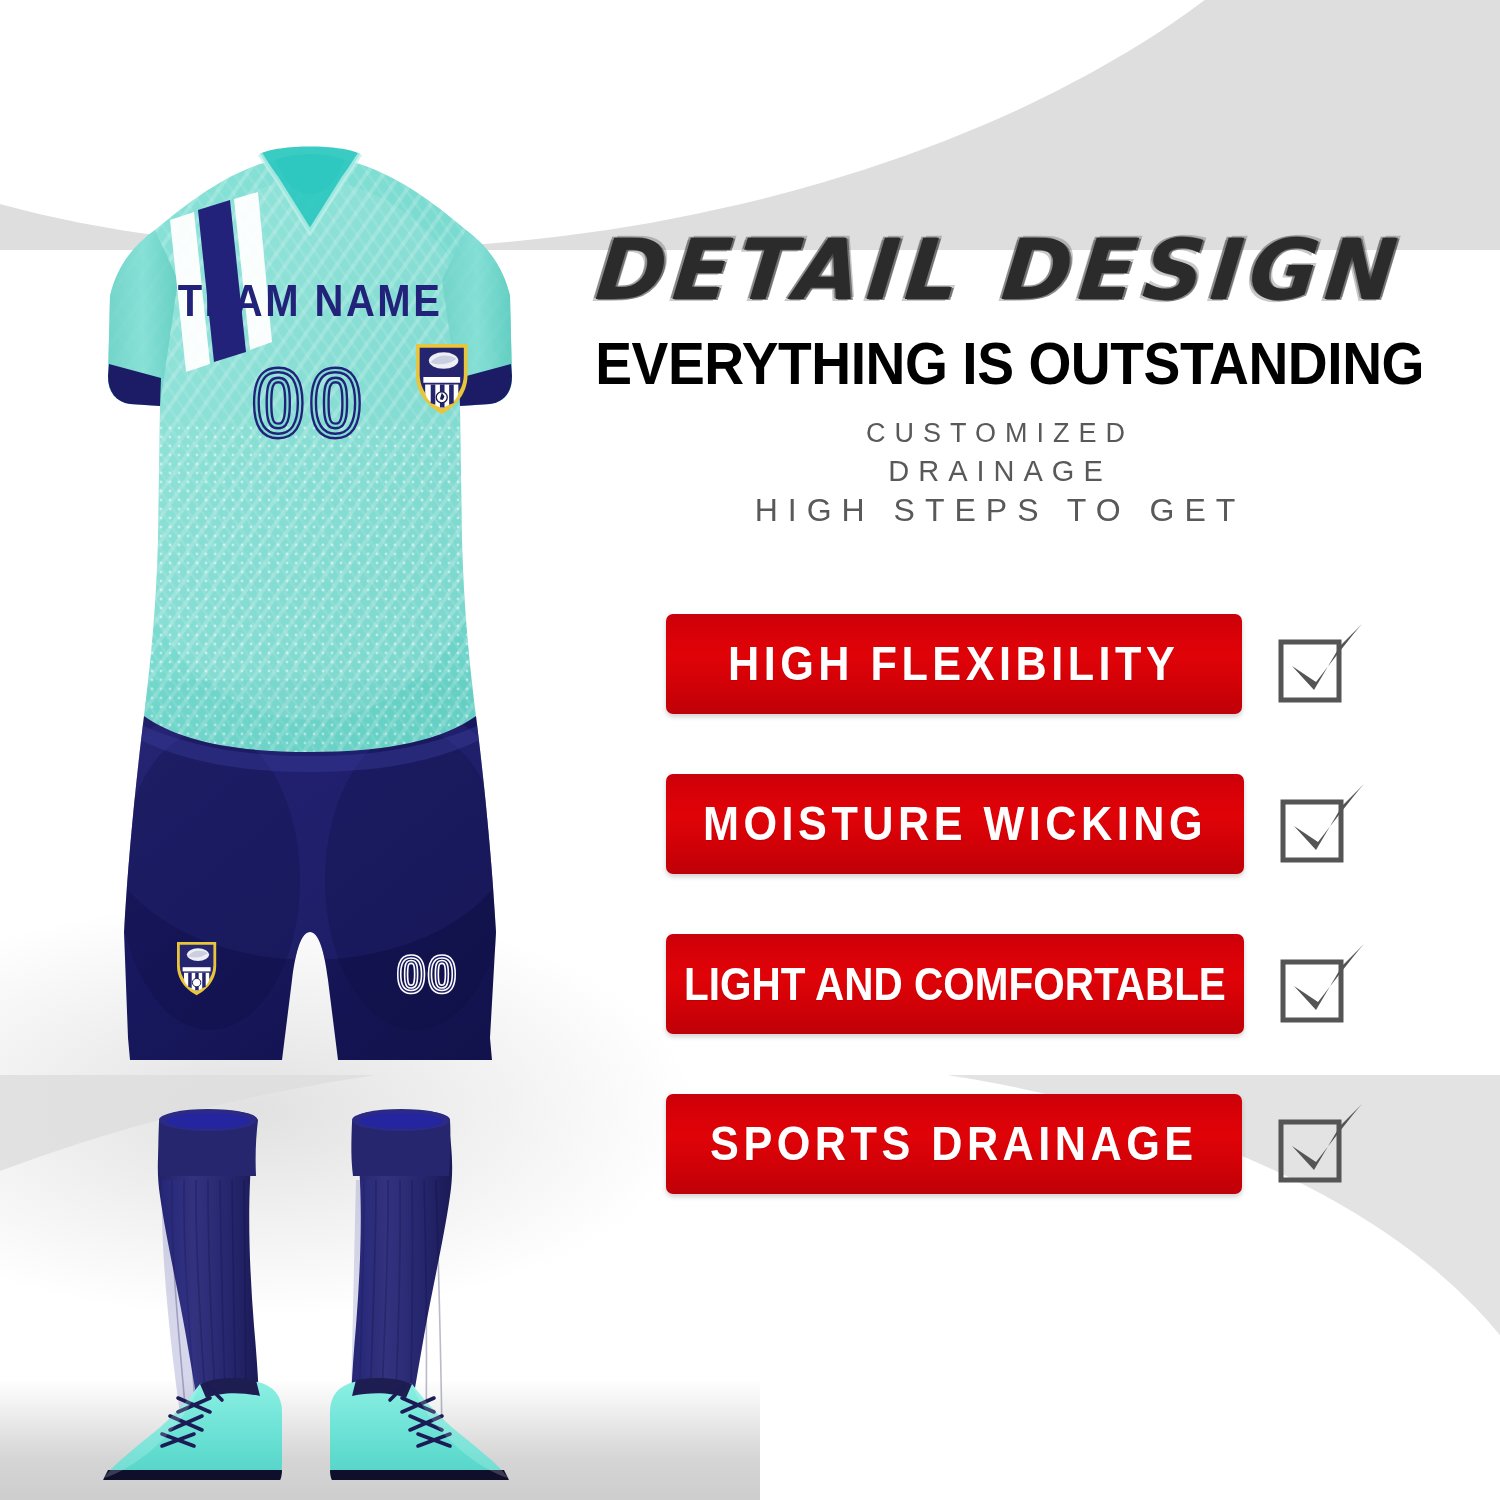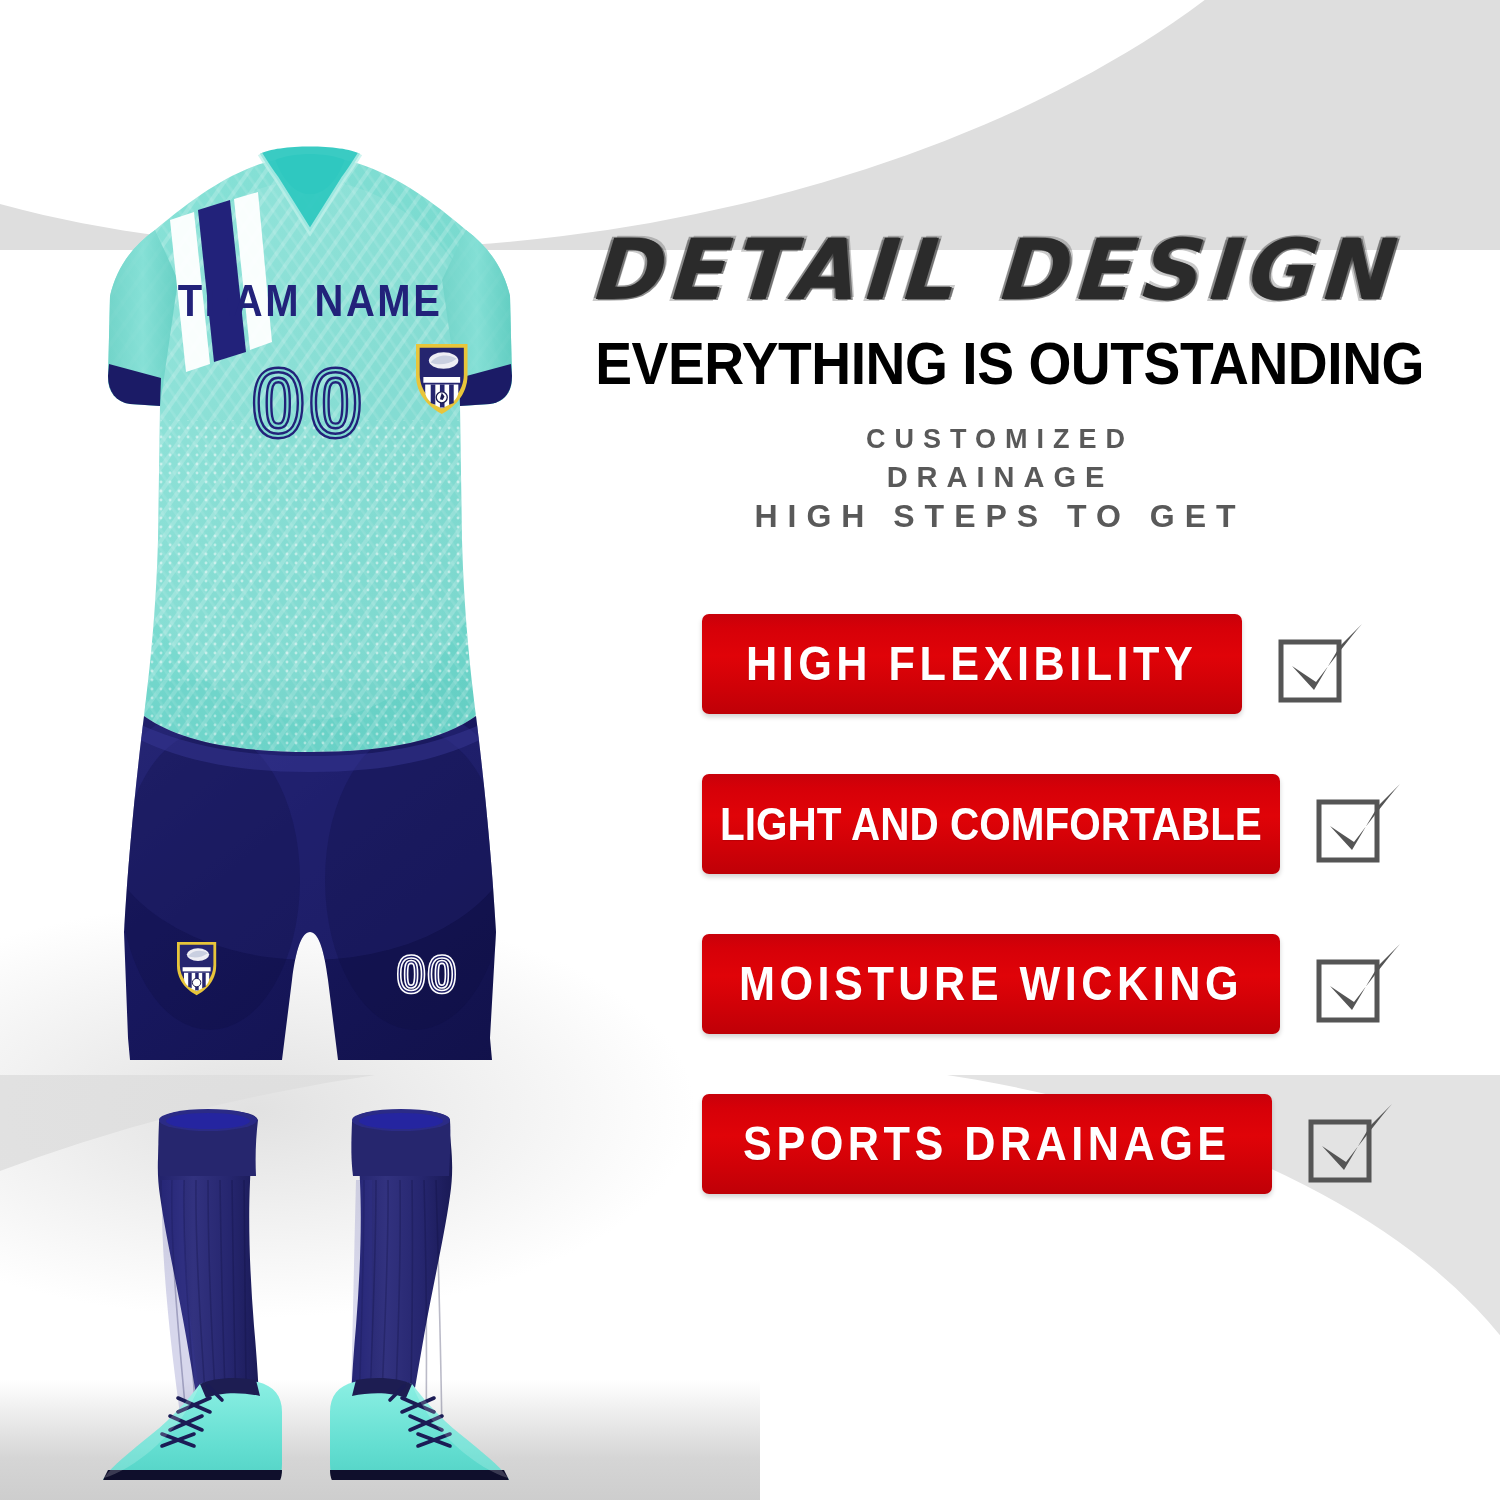--- a/index.html
+++ b/index.html
@@ -106,43 +106,42 @@
     font-family: "Liberation Sans", sans-serif;
     font-size: 60px;
     font-weight: 700;
     color: #000000;
     letter-spacing: -0.5px;
     line-height: 1.0;
     white-space: nowrap;
     transform: scaleX(0.92);
   }
   .tagline-block {
-    margin-top: 30px;
+    margin-top: 24px;
     color: #595959;
-    font-weight: 700;
+    font-weight: 400;
     line-height: 1.18;
   }
   .tag1 { font-size: 27px; letter-spacing: 9px; }
   .tag2 { font-size: 29px; letter-spacing: 9px; margin-top: 4px; }
   .tag3 { font-size: 32px; letter-spacing: 10px; margin-top: 4px; }
 
   
   .features {
     position: absolute;
     left: 666px;
     top: 614px;
     width: 700px;
   }
   .feature-row {
     position: relative;
     height: 100px;
     margin-bottom: 60px;
     display: flex;
     align-items: center;
-    margin-left: 36px;
   }
   .feature-banner {
     width: 578px;
     height: 100px;
     border-radius: 7px;
     background: linear-gradient(180deg,
         #c8010a 0%,
         #d60008 14%,
         #e00308 42%,
         #d00107 72%,
@@ -481,33 +480,33 @@
       <div class="check-wrap">
         <svg width="96" height="96" viewBox="0 0 96 96" xmlns="http://www.w3.org/2000/svg">
           <rect x="11" y="26" width="58" height="58" fill="none" stroke="#555555" stroke-width="5"></rect>
           <path d="M22,50 L44,74 L70,30 L92,8 C78,24 60,48 46,66 Z" fill="#555555"></path>
         </svg>
       </div>
     </div>
 
     <div class="feature-row">
       <div class="feature-banner">
-        <span class="feature-label wide">LIGHT AND COMFORTABLE</span>
+        <span class="feature-label spaced">MOISTURE  WICKING</span>
       </div>
       <div class="check-wrap">
         <svg width="96" height="96" viewBox="0 0 96 96" xmlns="http://www.w3.org/2000/svg">
           <rect x="11" y="26" width="58" height="58" fill="none" stroke="#555555" stroke-width="5"></rect>
           <path d="M22,50 L44,74 L70,30 L92,8 C78,24 60,48 46,66 Z" fill="#555555"></path>
         </svg>
       </div>
     </div>
 
     <div class="feature-row">
       <div class="feature-banner">
-        <span class="feature-label spaced">MOISTURE  WICKING</span>
+        <span class="feature-label wide">LIGHT AND COMFORTABLE</span>
       </div>
       <div class="check-wrap">
         <svg width="96" height="96" viewBox="0 0 96 96" xmlns="http://www.w3.org/2000/svg">
           <rect x="11" y="26" width="58" height="58" fill="none" stroke="#555555" stroke-width="5"></rect>
           <path d="M22,50 L44,74 L70,30 L92,8 C78,24 60,48 46,66 Z" fill="#555555"></path>
         </svg>
       </div>
     </div>
 
     <div class="feature-row">

